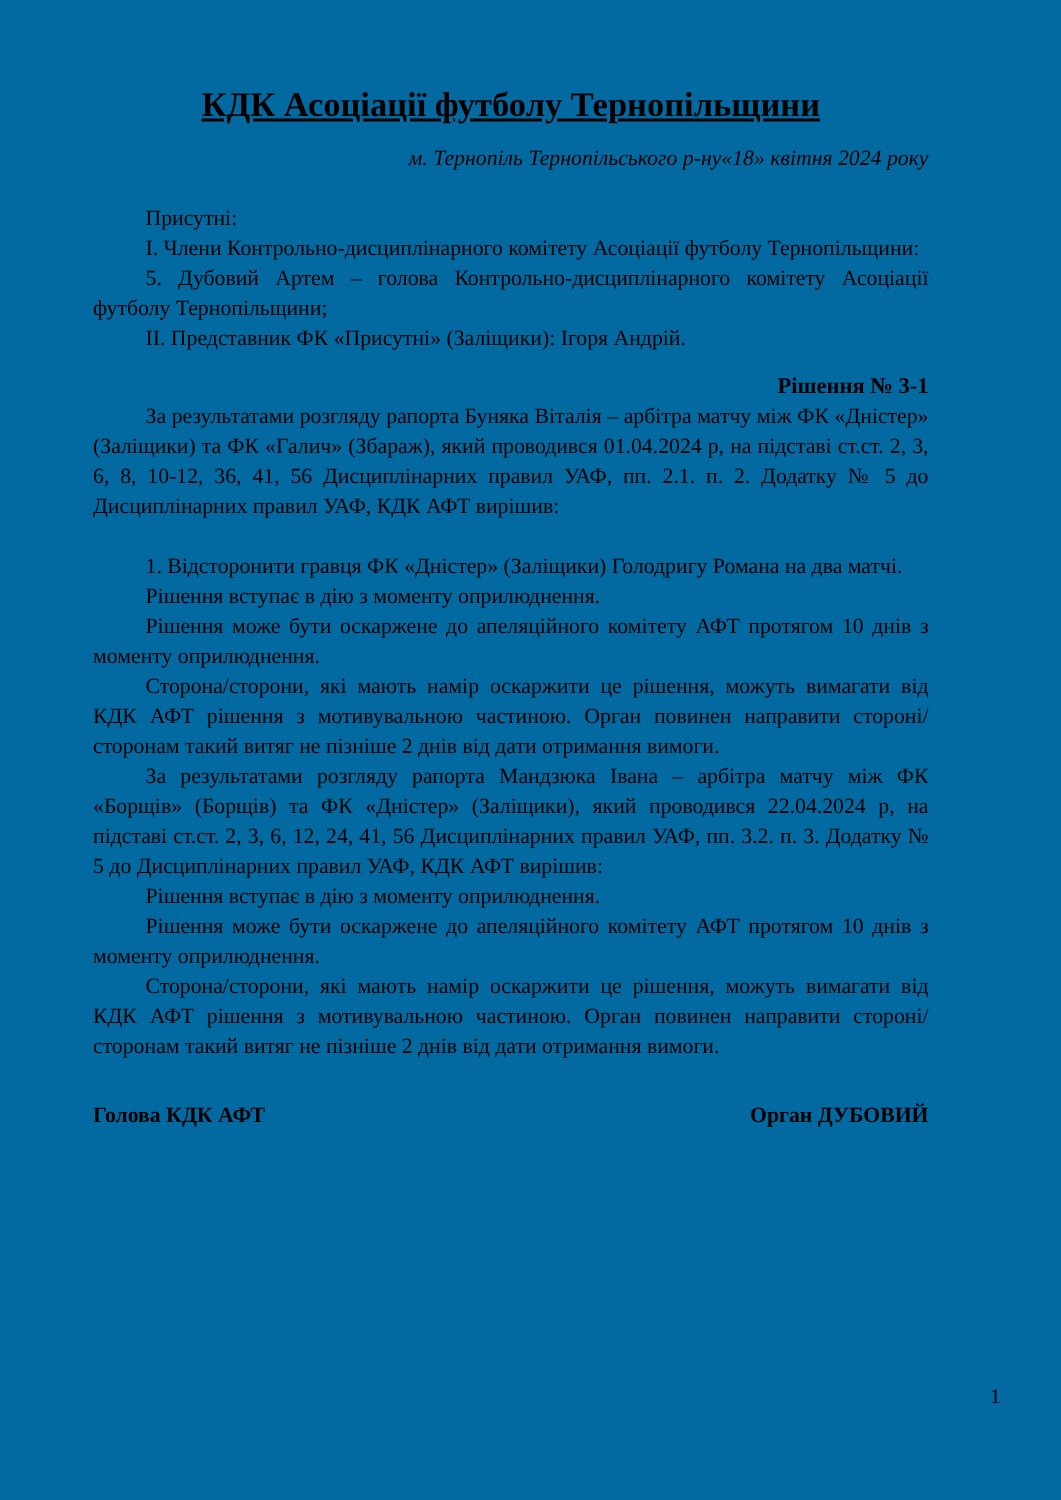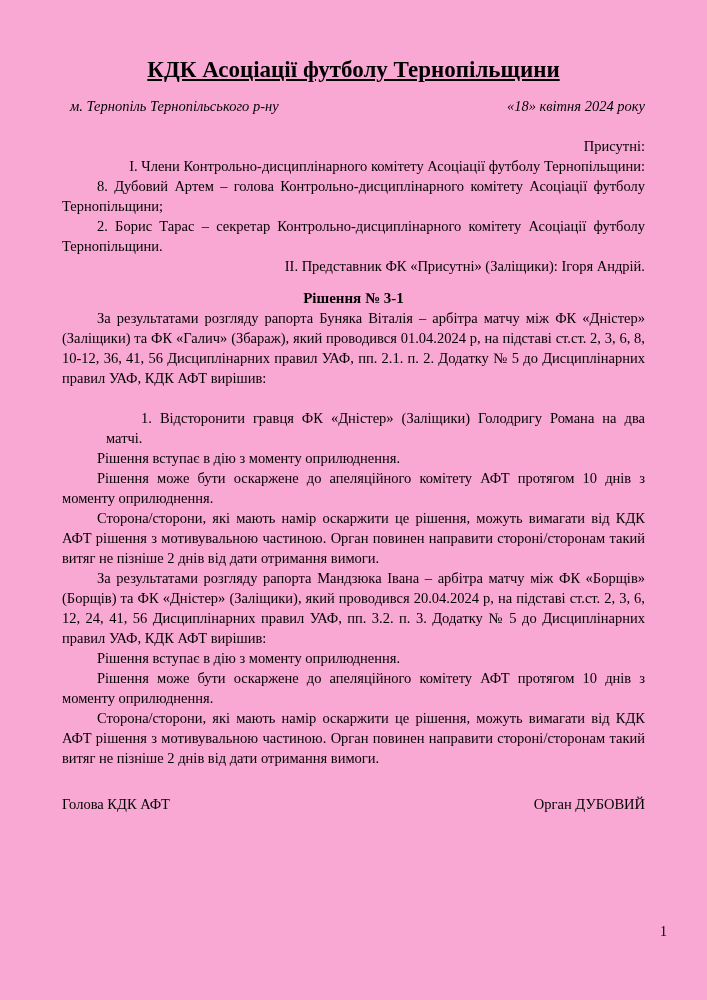--- a/index.html
+++ b/index.html
@@ -5,70 +5,68 @@
   html, body {
     margin: 0;
     padding: 0;
     background: #ffffff;
   }
   .page {
     position: relative;
     width: 707px;
     height: 1000px;
     margin: 0 auto;
-    background: #f9a8d4;
+    background: #0369a1;
     color: #000000;
     font-family: "Liberation Serif", "DejaVu Serif", serif;
     font-size: 14.5px;
     line-height: 20px;
     box-sizing: border-box;
-    padding: 56px 62px 0 62px;
+    padding: 56px 88px 0 62px;
     overflow: hidden;
   }
   .doc-title {
     font-size: 23px;
     line-height: 28px;
     font-weight: 700;
     text-align: center;
     text-decoration: underline;
     margin: 0 0 12px 0;
   }
   .meta-row {
     display: flex;
-    justify-content: space-between;
+    justify-content: flex-end;
     align-items: flex-end;
     font-style: italic;
     margin: 0 0 20px 0;
   }
   .meta-place {
     padding-left: 8px;
   }
   p {
     margin: 0;
     text-indent: 35px;
-    text-align: right;
   }
   .just { text-align: justify; }
   .bold { font-weight: 400; }
   .decision-heading {
     font-size: 15px;
     line-height: 20px;
     font-weight: 700;
-    text-align: center;
+    text-align: right;
     margin: 12px 0 0 0;
     text-indent: 0;
   }
   .resolution-start {
     margin-top: 20px;
-    margin-left: 44px;
   }
   .signature-row {
     display: flex;
     justify-content: space-between;
-    font-weight: 400;
+    font-weight: 700;
     margin-top: 26px;
   }
   .page-number {
     position: absolute;
     top: 922px;
     right: 40px;
     font-size: 14px;
   }
 </style>
 </head>
@@ -81,36 +79,35 @@
   <div class="meta-row">
     <div class="meta-place">
       <div>м. Тернопіль Тернопільського р-ну</div>
     </div>
     <div class="meta-date">«18» квітня 2024 року</div>
   </div>
 
   <div>
     <p>Присутні:</p>
     <p class="bold">І. Члени Контрольно-дисциплінарного комітету Асоціації футболу Тернопільщини:</p>
-    <p class="just">8. Дубовий Артем – голова Контрольно-дисциплінарного комітету Асоціації футболу Тернопільщини;</p>
-    <p class="just">2. Борис Тарас – секретар Контрольно-дисциплінарного комітету Асоціації футболу Тернопільщини.</p>
+    <p class="just">5. Дубовий Артем – голова Контрольно-дисциплінарного комітету Асоціації футболу Тернопільщини;</p>
     <p><span class="bold">ІІ. Представник ФК «Присутні» (Заліщики):</span><span> Ігоря Андрій.</span></p>
   </div>
 
   <div>
     <h2 class="decision-heading">Рішення № 3-1</h2>
     <p class="just">За результатами розгляду рапорта Буняка Віталія – арбітра матчу між ФК «Дністер» (Заліщики) та ФК «Галич» (Збараж), який проводився 01.04.2024 р, на підставі ст.ст. 2, 3, 6, 8, 10-12, 36, 41, 56 Дисциплінарних правил УАФ, пп. 2.1. п. 2. Додатку № 5 до Дисциплінарних правил УАФ, КДК АФТ вирішив:</p>
     <p class="just bold resolution-start">1. Відсторонити гравця ФК «Дністер» (Заліщики) Голодригу Романа на два матчі.</p>
     <p class="just bold">Рішення вступає в дію з моменту оприлюднення.</p>
     <p class="just bold">Рішення може бути оскаржене до апеляційного комітету АФТ протягом 10 днів з моменту оприлюднення.</p>
     <p class="just bold">Сторона/сторони, які мають намір оскаржити це рішення, можуть вимагати від КДК АФТ рішення з мотивувальною частиною. Орган повинен направити стороні/сторонам такий витяг не пізніше 2 днів від дати отримання вимоги.</p>
   </div>
 
   <div>
-    <p class="just">За результатами розгляду рапорта Мандзюка Івана – арбітра матчу між ФК «Борщів» (Борщів) та ФК «Дністер» (Заліщики), який проводився 20.04.2024 р, на підставі ст.ст. 2, 3, 6, 12, 24, 41, 56 Дисциплінарних правил УАФ, пп. 3.2. п. 3. Додатку № 5 до Дисциплінарних правил УАФ, КДК АФТ вирішив:</p>
+    <p class="just">За результатами розгляду рапорта Мандзюка Івана – арбітра матчу між ФК «Борщів» (Борщів) та ФК «Дністер» (Заліщики), який проводився 22.04.2024 р, на підставі ст.ст. 2, 3, 6, 12, 24, 41, 56 Дисциплінарних правил УАФ, пп. 3.2. п. 3. Додатку № 5 до Дисциплінарних правил УАФ, КДК АФТ вирішив:</p>
     <p class="just bold">Рішення вступає в дію з моменту оприлюднення.</p>
     <p class="just bold">Рішення може бути оскаржене до апеляційного комітету АФТ протягом 10 днів з моменту оприлюднення.</p>
     <p class="just bold">Сторона/сторони, які мають намір оскаржити це рішення, можуть вимагати від КДК АФТ рішення з мотивувальною частиною. Орган повинен направити стороні/сторонам такий витяг не пізніше 2 днів від дати отримання вимоги.</p>
   </div>
 
   <div class="signature-row">
     <span>Голова КДК АФТ</span>
     <span>Орган ДУБОВИЙ</span>
   </div>
 

